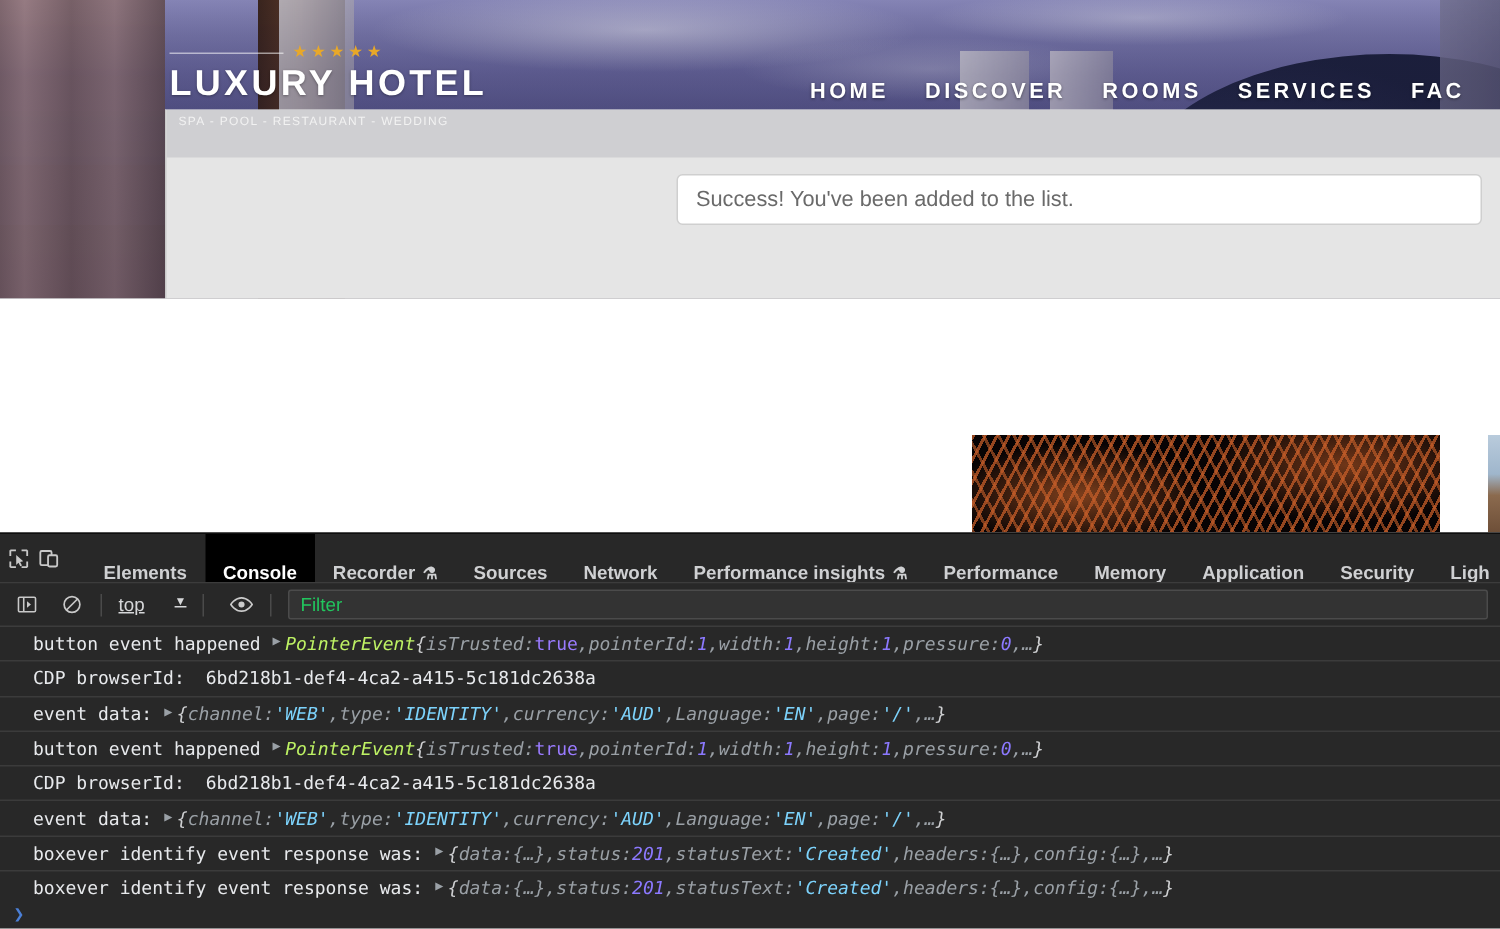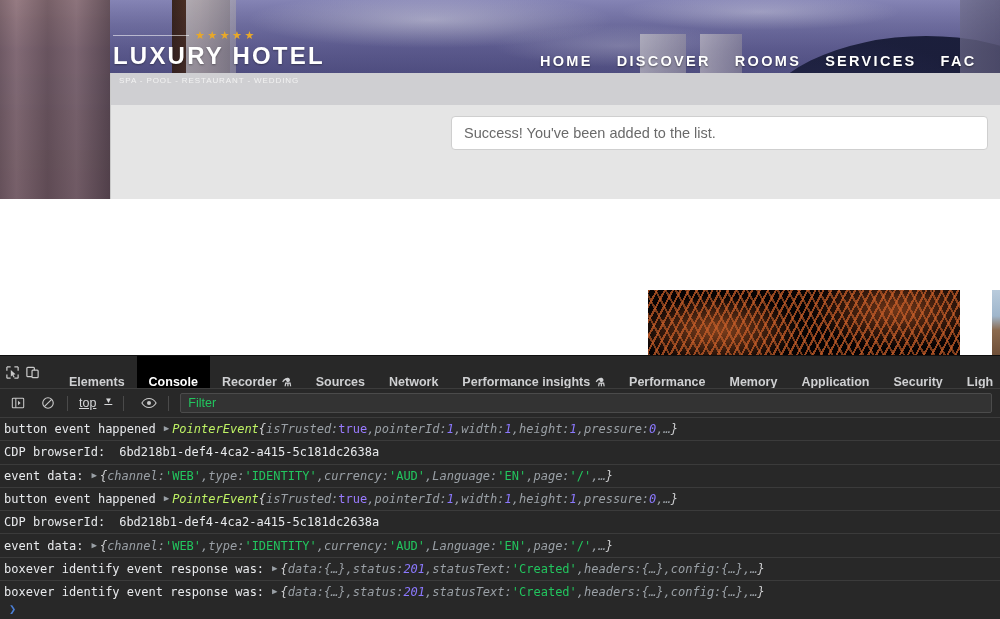--- a/index.html
+++ b/index.html
@@ -175,59 +175,59 @@
     background: #282828;
     display: flex; align-items: center;
     border-bottom: 1px solid #3c3c3c;
   }
   .fb-btn {
     width: 24px; height: 22px; margin-left: 6px;
     display: flex; align-items: center; justify-content: center; cursor: pointer;
   }
   .fb-sep { width: 1px; height: 15px; background: #4a4a4a; margin: 0 7px; }
   .fb-ctx {
-    display: flex; align-items: flex-start; gap: 8px;
+    display: flex; align-items: flex-start; gap: 20px;
     font-size: 12.5px; color: #d6d7d9; cursor: pointer; padding: 0 4px; text-decoration: underline;
   }
   .fb-caret { font-size: 8px; color: #d6d7d9; }
   .fb-filter {
     flex: 1; height: 20px; margin: 0 8px 0 4px;
     background: #333333; border: 1px solid #4b4b4b; border-radius: 2px;
     display: flex; align-items: center; padding: 0 7px;
     font-size: 12.5px; color: #22c55e; cursor: text;
   }
 
   
   .dt-console {
     position: relative; width: 1000px; height: 200px;
     overflow: hidden; background: #282828;
   }
   .log-row {
     height: 23.3px;
     display: flex; align-items: center;
-    padding-left: 4px;
+    padding-left: 22px;
     border-bottom: 1px solid #3b3b3b;
     font-family: "DejaVu Sans Mono", monospace;
     font-size: 12px;
     color: #e8eaed;
     white-space: nowrap;
   }
   .log-label { color: #e8eaed; }
   .gap-sm { display: inline-block; width: 6px; }
   .gap-md { display: inline-block; width: 14px; }
   .tri {
     display: inline-block; color: #9aa0a6; font-size: 9px;
     margin: 0 3px 0 2px; transform: translateY(-1px);
   }
   .obj-name { color: #bef264; font-style: italic; }
   .brace { color: #cfd0d2; font-style: italic; }
   .key { color: #9aa0a6; font-style: italic; }
   .val-bool { color: #9a7bff; }
   .val-num { color: #8c79ff; font-style: italic; }
-  .val-str { color: #22c55e; }
+  .val-str { color: #7dd3fc; font-style: italic; }
   .val-dim { color: #9aa0a6; font-style: italic; }
   .plain { color: #e8eaed; }
 
   .prompt-row {
     position: absolute; left: 0; bottom: 0; width: 1000px; height: 19px;
     display: flex; align-items: center; padding-left: 9px;
     background: #282828;
   }
   .prompt-caret { color: #4b7fd6; font-size: 12px; font-family: "DejaVu Sans Mono", monospace; }
 </style>

